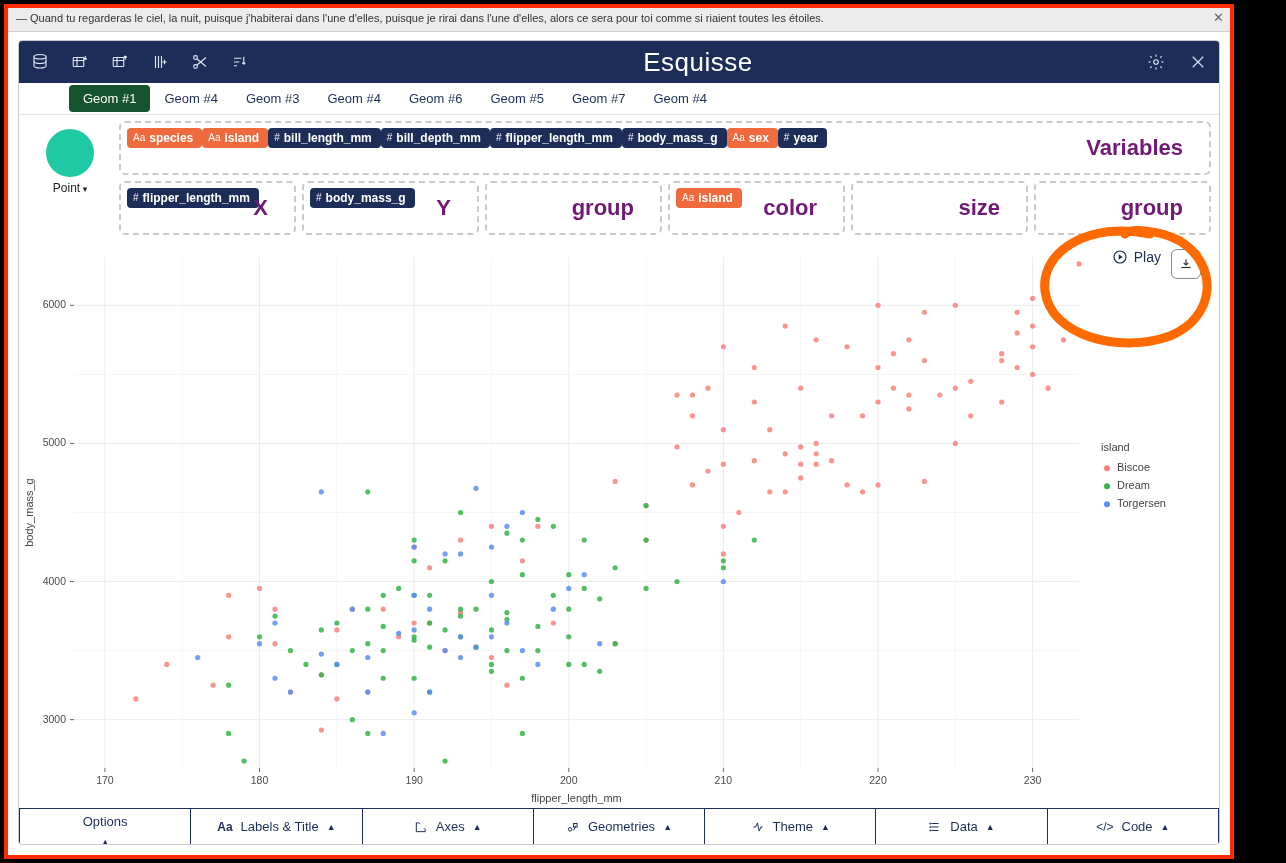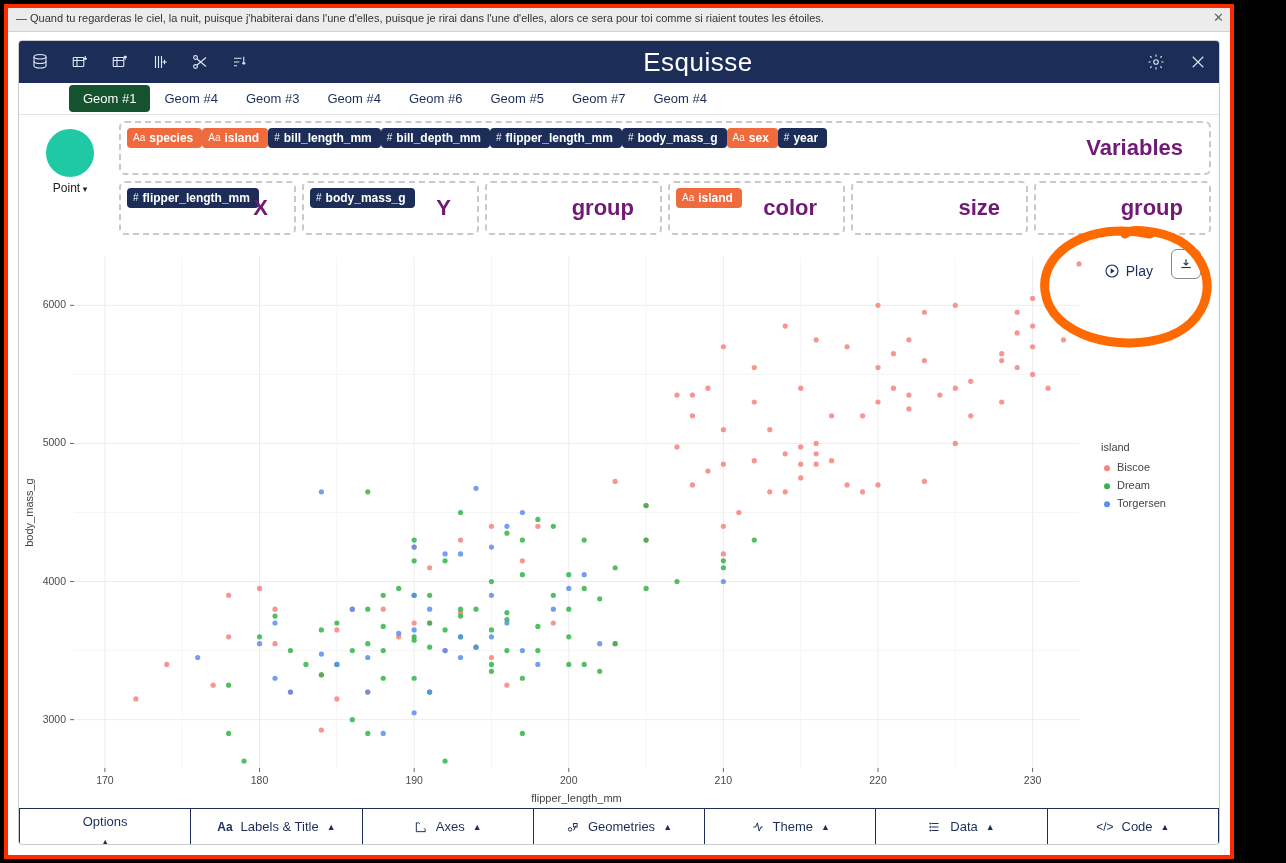--- a/index.html
+++ b/index.html
@@ -44,21 +44,21 @@
   .dz-vars{flex:1;}
   .dz-facet{width:150px;}
   .dz-small{flex:1;}
   .pill{ border-radius:4px; font-size:12px; font-weight:700; color:#fff; padding:3px 9px 3px 6px; display:inline-flex; align-items:center; gap:4px; white-space:nowrap; cursor:grab;}
   .pill .prefix{font-size:10px; font-weight:400; opacity:.95;}
   .pill.blue{ background:#1c2e58;}
   .pill.orange{ background:#ef6a3c;}
   .hash{font-weight:400;}
   
   .plot-wrap{ flex:1; position:relative; background:#fff;}
-  .play-group{position:absolute; right:18px; top:10px; display:flex; align-items:flex-end; gap:18px; z-index:5;}
+  .play-group{position:absolute; right:18px; top:10px; display:flex; align-items:flex-start; gap:10px; z-index:5;}
   .play-btn{ display:flex; align-items:center; gap:6px; color:#1c2e58; font-size:14px; cursor:pointer;}
   .play-btn svg{width:16px;height:16px;}
   .dl-btn{ width:30px; height:30px; border:1px solid #888; border-radius:6px; display:flex; align-items:center; justify-content:center; cursor:pointer;}
   .dl-btn svg{width:14px;height:14px; stroke:#333; fill:none; stroke-width:2;}
   svg.plot{position:absolute; inset:0; width:100%; height:100%;}
   .axis text{font-size:10.5px; fill:#4a4a4a;}
   .axis-title{font-size:11px; fill:#444;}
   .grid line{stroke:#ececec; stroke-width:1;}
   .grid line.minor{stroke:#f5f5f5;}
   .legend text{font-size:11px; fill:#444;}

